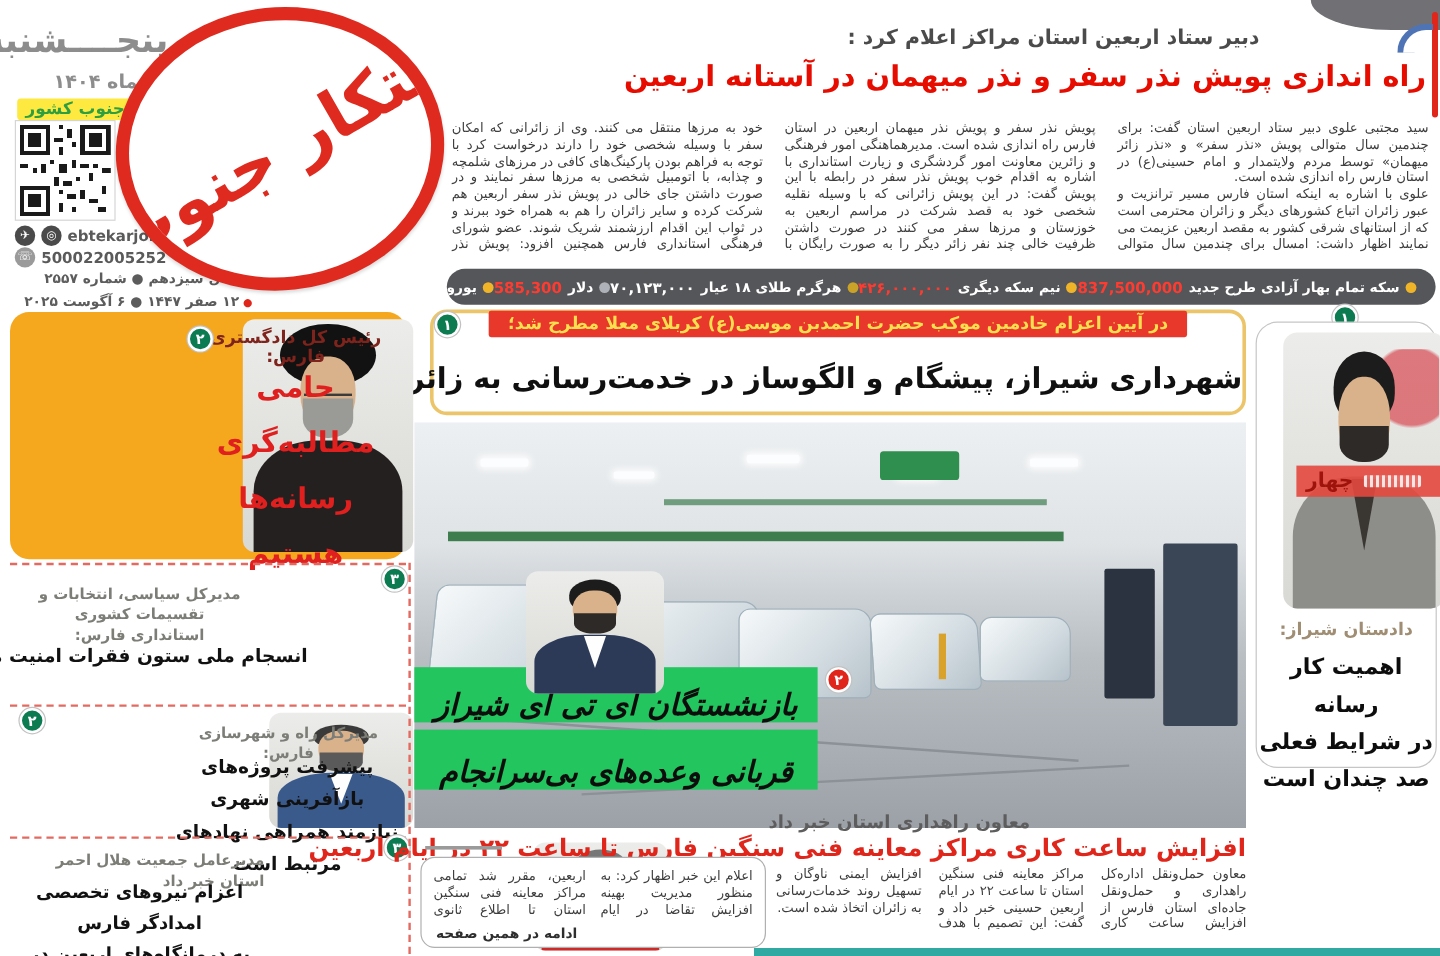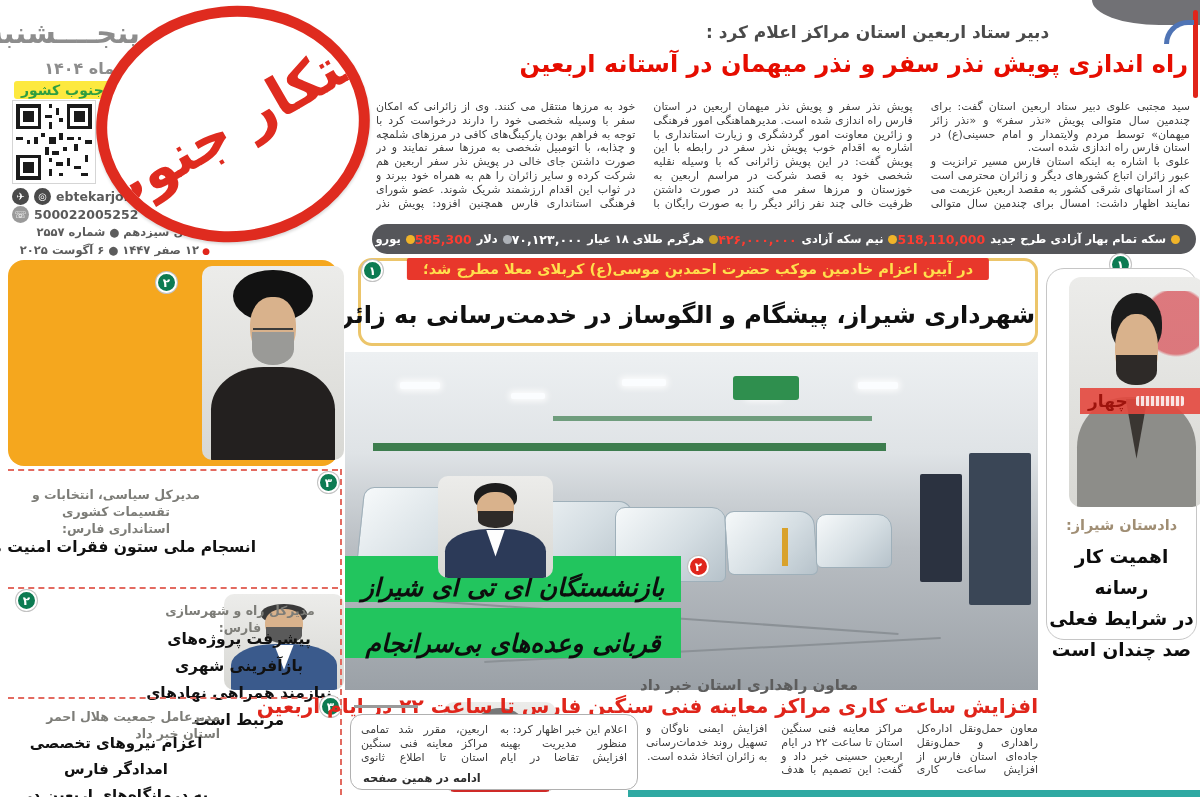--- a/index.html
+++ b/index.html
@@ -200,25 +200,25 @@
   <div class="abs hl-red nw" style="left:620px;top:50px;width:568px;font-size:24px;text-align:left;">راه اندازی پویش نذر سفر و نذر میهمان در آستانه اربعین</div>
   <div class="abs body-sm cols3 jus pre" style="left:376px;top:100px;width:814px;height:121px;overflow:hidden;">سید مجتبی علوی دبیر ستاد اربعین استان گفت: برای چندمین سال متوالی پویش «نذر سفر» و «نذر زائر میهمان» توسط مردم ولایتمدار و امام حسینی(ع) در استان فارس راه اندازی شده است.
 علوی با اشاره به اینکه استان فارس مسیر ترانزیت و عبور زائران اتباع کشورهای دیگر و زائران محترمی است که از استانهای شرقی کشور به مقصد اربعین عزیمت می نمایند اظهار داشت: امسال برای چندمین سال متوالی پویش نذر سفر و پویش نذر میهمان اربعین در استان فارس راه اندازی شده است. مدیرهماهنگی امور فرهنگی و زائرین معاونت امور گردشگری و زیارت استانداری با اشاره به اقدام خوب پویش نذر سفر در رابطه با این پویش گفت: در این پویش زائرانی که با وسیله نقلیه شخصی خود به قصد شرکت در مراسم اربعین به خوزستان و مرزها سفر می کنند در صورت داشتن ظرفیت خالی چند نفر زائر دیگر را به صورت رایگان با خود به مرزها منتقل می کنند. وی از زائرانی که امکان سفر با وسیله شخصی خود را دارند درخواست کرد با توجه به فراهم بودن پارکینگ‌های کافی در مرزهای شلمچه و چذابه، با اتومبیل شخصی به مرزها سفر نمایند و در صورت داشتن جای خالی در پویش نذر سفر اربعین هم شرکت کرده و سایر زائران را هم به همراه خود ببرند و در ثواب این اقدام ارزشمند شریک شوند. عضو شورای فرهنگی استانداری فارس همچنین افزود: پویش نذر مهمان سفر اربعین، اقدام فرهنگی بسیار خوب و ارزشمند دیگری است که اهالی میهمان نواز و با فرهنگ شیراز و استان فارس راه اندازی کرده اند.
 در این پویش تعدادی از همشهریان به مواکب ورودی شهرها مراجعه نموده و منازل خود را برای استراحت و اقامت شبانه در اختیار زائران اربعین و میهمانانی که از شهر شیراز و استان فارس به قصد مراسم اربعین عبور می‌نمایند قرار می‌دهند.
 وی از همشهریان میهمان نواز که قصد شرکت در این پویش را دارند درخواست کرد با مراجعه به موکبهای مستقر در ورودی شیراز از پل فسا و خروجی شیراز از بلوار امیرکبیر و جاده بوشهر و اعلام به مسئولین این مواکب جهت شرکت در پویش نذر میهمان سفر اربعین، در این امر خیر سهیم شوند.</div>
 
   <div class="abs ticker" style="left:372px;top:224px;width:824px;height:30px;">
     <span class="titem">
       <span class="coin"></span>
       <span>سکه تمام بهار آزادی طرح جدید</span>
-      <span class="tval" style="color: rgb(255, 59, 48);">518,110,000</span>
+      <span class="tval" style="color: rgb(255, 59, 48);">837,500,000</span>
     </span>
     <span class="titem">
       <span class="coin"></span>
-      <span>نیم سکه آزادی</span>
+      <span>نیم سکه دیگری</span>
       <span class="tval" style="color: rgb(255, 59, 48);">۴۲۶,۰۰۰,۰۰۰</span>
     </span>
     <span class="titem">
       <span class="coin" style="background:#c9a227;"></span>
       <span>هرگرم طلای ۱۸ عیار</span>
       <span class="tval" style="color: rgb(255, 255, 255);">۷۰,۱۲۳,۰۰۰</span>
     </span>
     <span class="titem">
       <span class="coin" style="background:#aeb2b8;"></span>
       <span>دلار</span>
@@ -269,20 +269,24 @@
   <div class="abs num red" style="left:688px;top:556px;">۲</div>
 
   <div class="abs card-yellow" style="left:8px;top:260px;width:330px;height:206px;">
     <div class="abs photo" style="left:6px;top:6px;width:142px;height:194px;">
       <div class="p-turban"></div>
       <div class="p-face"></div>
       <div class="p-glass"></div>
       <div class="p-beard gray"></div>
       <div class="p-torso suit-black"></div>
     </div>
+    <div class="abs kicker-maroon" style="left:152px;top:14px;width:172px;">رئیس کل دادگستری فارس:</div>
+    <div class="abs title-red pre" style="left:152px;top:40px;width:172px;">حامی
+مطالبه‌گری
+رسانه‌ها هستیم</div>
     <div class="abs num" style="left:146px;top:272px;top:12px;left:148px;">۲</div>
   </div>
 
   <div class="abs dash-h" style="left:8px;top:469px;width:330px;"></div>
 
   <div class="abs" style="left:8px;top:472px;width:330px;height:112px;">
     <div class="abs photo" style="left:215px;top:4px;width:115px;height:102px;">
       <div class="p-hair"></div>
       <div class="p-face"></div>
       <div class="p-beard dark"></div>

